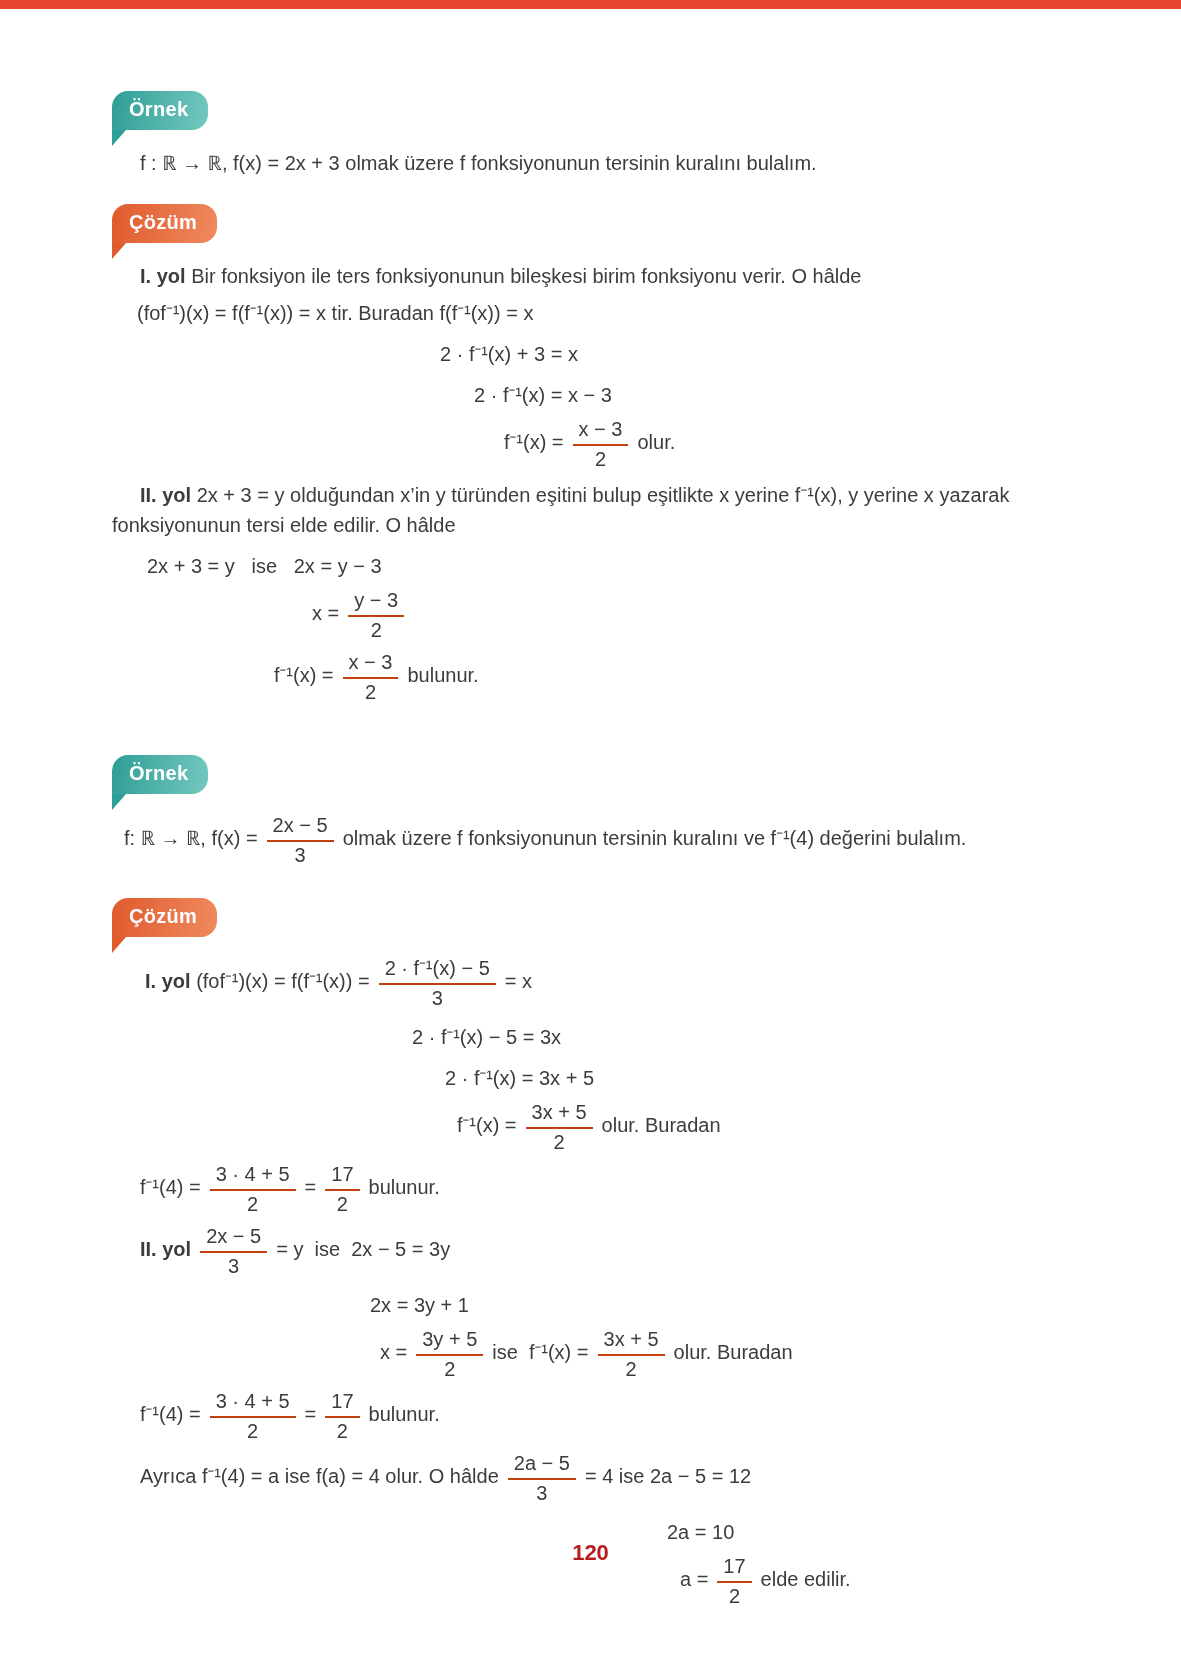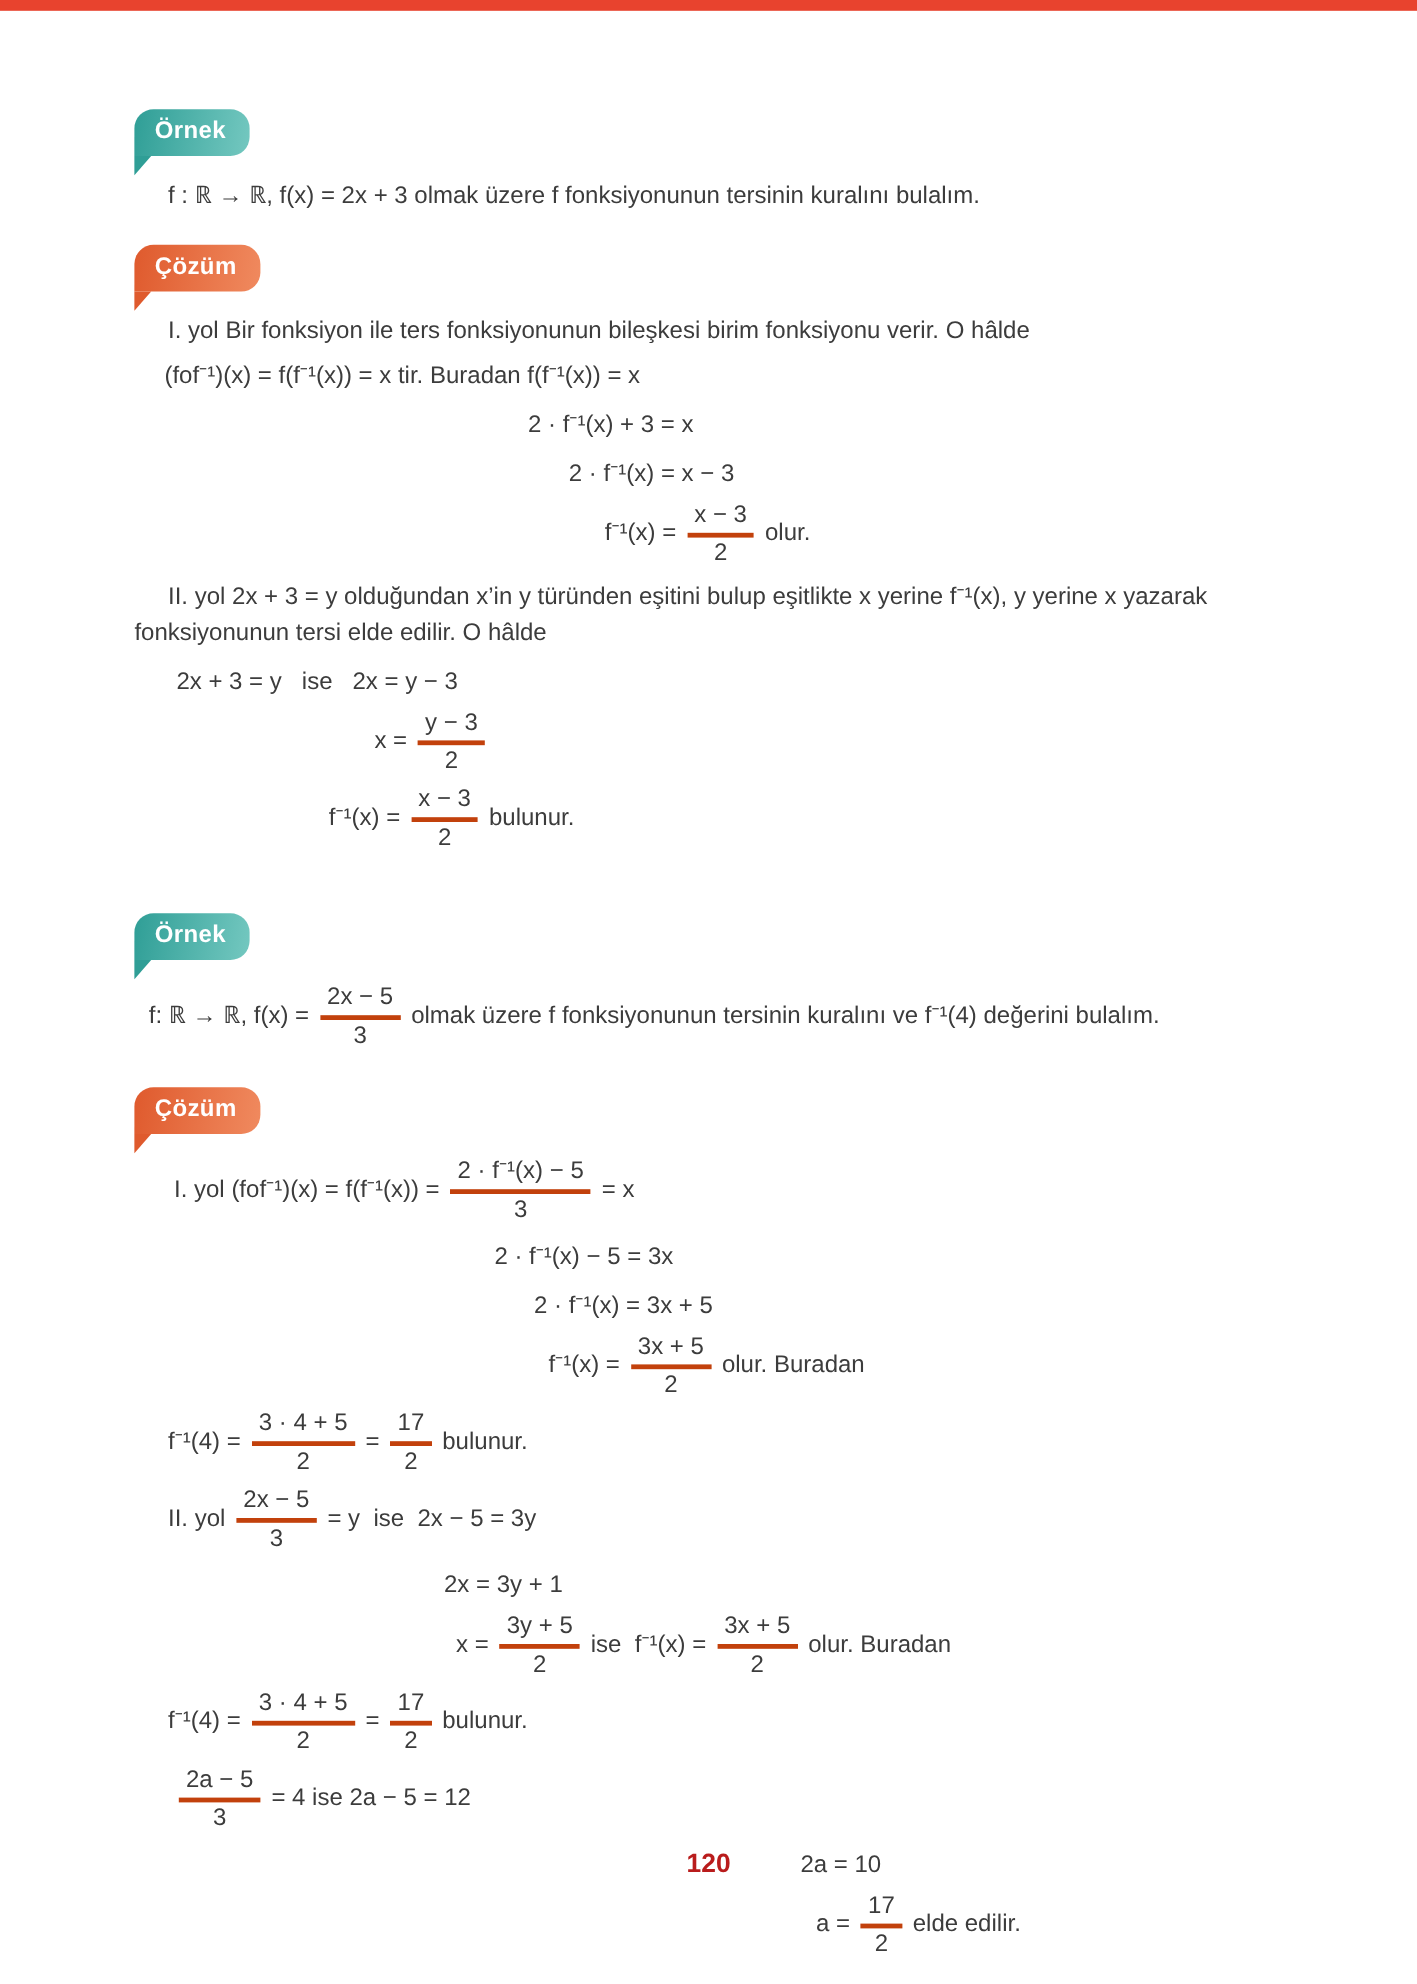--- a/index.html
+++ b/index.html
@@ -4,24 +4,24 @@
 <style>
   html,body{margin:0;padding:0;background:#ffffff;}
   .page{position:relative;width:1181px;height:1653px;overflow:hidden;background:#fff;
         font-family:"Liberation Sans",sans-serif;color:#3c3c3c;}
   .topbar{height:9px;width:100%;background:var(--topbar,#e8432e);}
   .content{box-sizing:border-box;padding:82px 70px 0 112px;}
   .ln{font-size:20px;line-height:1.5;}
   .eq{font-size:20px;line-height:1.5;margin-top:11px;}
   .fr-line{margin-top:6px;}
   .para{font-size:20px;line-height:1.5;text-indent:28px;max-width:1000px;}
-  .b{font-weight:normal;}
+  .b{font-weight:bold;}
   .ws{white-space:pre-wrap;}
   .frac{display:inline-block;vertical-align:middle;text-align:center;margin:0 9px;line-height:1.25;}
-  .frac .num{display:block;padding:1px 6px 2px;border-bottom:4px solid #c2410c;}
+  .frac .num{display:block;padding:1px 6px 2px;border-bottom:2px solid #c2410c;}
   .frac .den{display:block;padding-top:1px;}
   .badge-wrap{position:relative;margin-bottom:18px;}
   .badge{position:relative;display:inline-block;padding:7px 20px 9px 17px;
          font-size:20px;font-weight:bold;color:#ffffff;letter-spacing:.3px;
          border-radius:16px 16px 16px 0;}
   .badge::after{content:"";position:absolute;left:0;top:100%;width:0;height:0;
                 border-right:14px solid transparent;}
   .badge.teal{background:linear-gradient(100deg,var(--ornek-dark,#2f9e96),var(--ornek-light,#74c8c0));}
   .badge.teal::after{border-top:16px solid var(--ornek-dark,#2f9e96);}
   .badge.orange{background:linear-gradient(100deg,var(--cozum-dark,#df5a2d),var(--cozum-light,#f08a5f));}
@@ -77,21 +77,21 @@
     <div class="eq fr-line" style="margin-left:28px"><span class="ws">f⁻¹(4) =</span><span class="frac"><span class="num">3 · 4 + 5</span><span class="den">2</span></span><span class="ws">=</span><span class="frac"><span class="num">17</span><span class="den">2</span></span><span class="ws">bulunur.</span></div>
 
     <div class="eq fr-line" style="margin-left:28px"><span class="b ws">II. yol</span><span class="frac"><span class="num">2x − 5</span><span class="den">3</span></span><span class="ws">= y  ise  2x − 5 = 3y</span></div>
 
     <div class="eq" style="margin-left:258px"><span class="ws">2x = 3y + 1</span></div>
 
     <div class="eq fr-line" style="margin-left:268px"><span class="ws">x =</span><span class="frac"><span class="num">3y + 5</span><span class="den">2</span></span><span class="ws">ise  f⁻¹(x) =</span><span class="frac"><span class="num">3x + 5</span><span class="den">2</span></span><span class="ws">olur. Buradan</span></div>
 
     <div class="eq fr-line" style="margin-left:28px"><span class="ws">f⁻¹(4) =</span><span class="frac"><span class="num">3 · 4 + 5</span><span class="den">2</span></span><span class="ws">=</span><span class="frac"><span class="num">17</span><span class="den">2</span></span><span class="ws">bulunur.</span></div>
 
-    <div class="eq fr-line" style="margin-left:28px"><span class="frac"><span class="num">2a − 5</span><span class="den">3</span></span><span class="ws">= 4 ise 2a − 5 = 12</span></div>
+    <div class="eq fr-line" style="margin-left:28px"><span class="ws">Ayrıca f⁻¹(4) = a ise f(a) = 4 olur. O hâlde</span><span class="frac"><span class="num">2a − 5</span><span class="den">3</span></span><span class="ws">= 4 ise 2a − 5 = 12</span></div>
 
     <div class="eq" style="margin-left:555px"><span class="ws">2a = 10</span></div>
 
     <div class="eq fr-line" style="margin-left:568px"><span class="ws">a =</span><span class="frac"><span class="num">17</span><span class="den">2</span></span><span class="ws">elde edilir.</span></div>
 
   </div>
 
   <div class="footer">120</div>
 </div>
 

